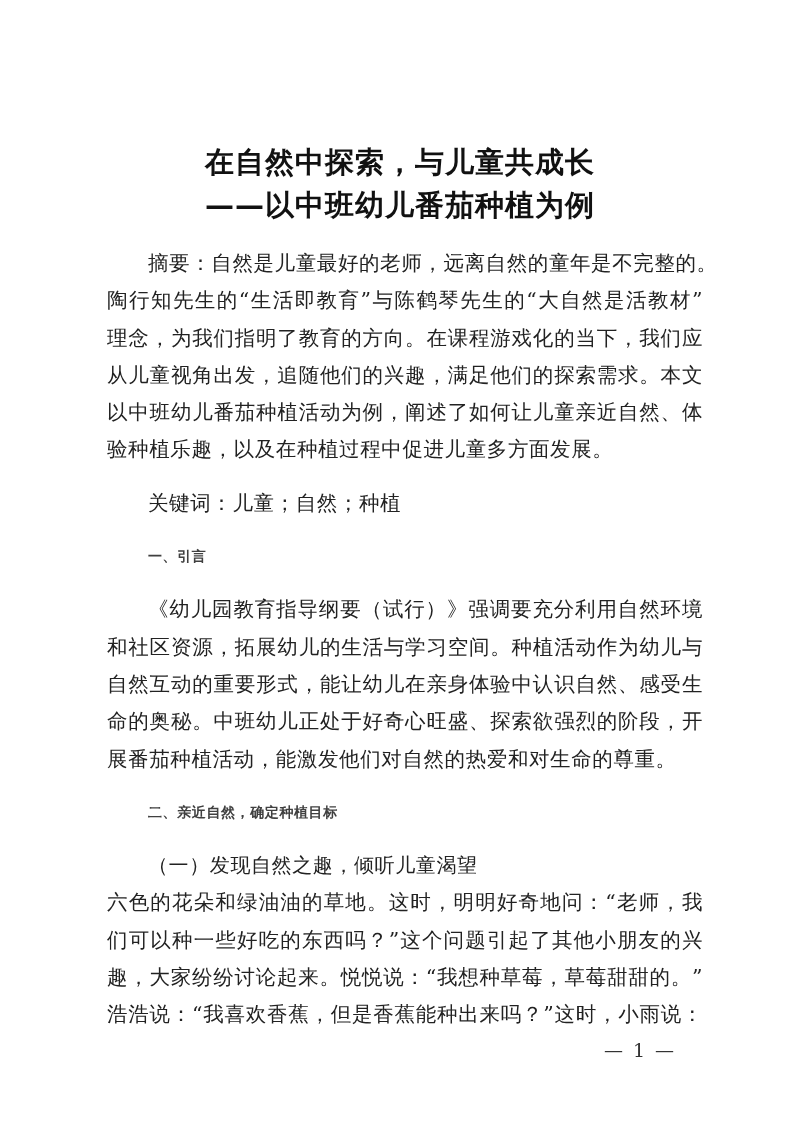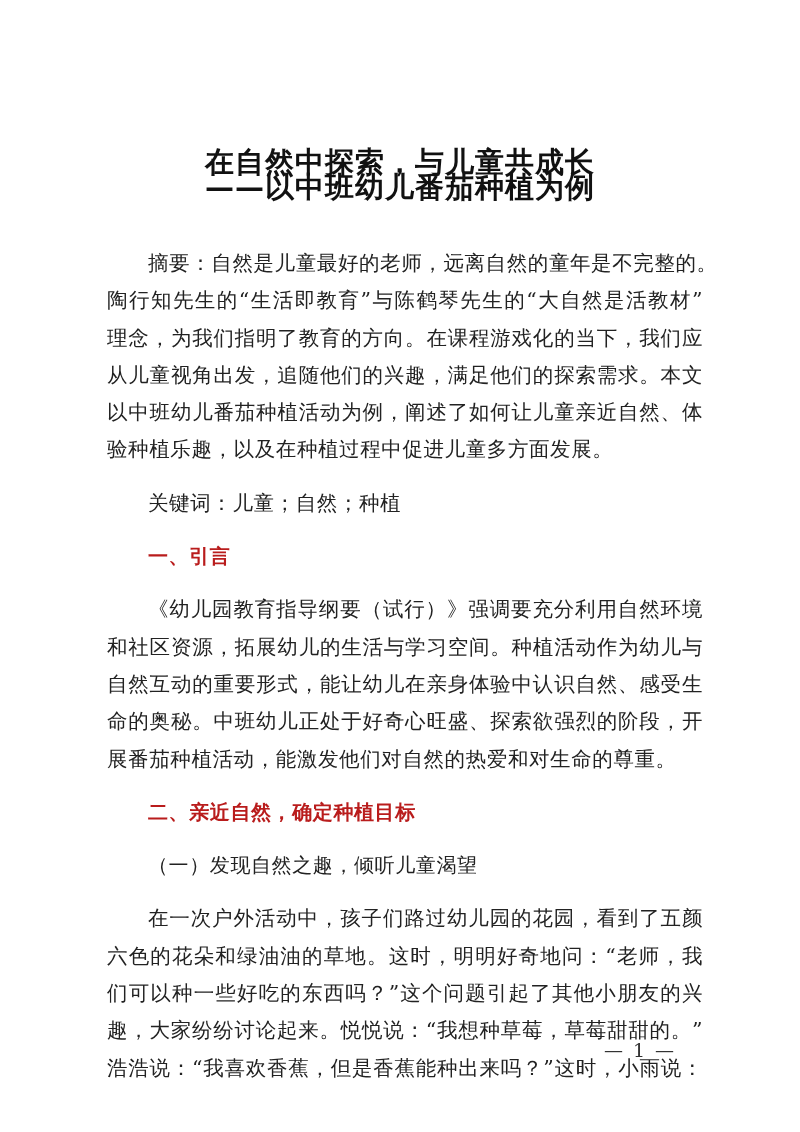--- a/index.html
+++ b/index.html
@@ -7,30 +7,30 @@
     width: 800px; height: 1132px; background: #ffffff; position: relative; overflow: hidden;
     font-family: "DejaVu Serif", "Liberation Serif", serif; color: #1a1a1a;
   }
   .page { position: absolute; left: 0; top: 0; width: 800px; height: 1132px; }
   .title {
     position: absolute; left: 0; width: 800px; text-align: center;
     font-family: "DejaVu Serif", serif; font-weight: bold; font-size: 29px;
     color: #111; letter-spacing: 1px; white-space: nowrap;
   }
   .t1 { top: 143px; text-align: center; }
-  .t2 { top: 168px; text-align: center; }
+  .t2 { top: 186px; text-align: center; }
   .body {
     position: absolute; left: 107px; top: 229px; width: 596px;
     font-size: 20.5px; line-height: 37.3px; color: #222;
   }
   .line { display: block; height: 37.3px; white-space: nowrap; overflow: visible;
           text-align: justify; text-align-last: justify; letter-spacing: 0.6px; }
   .line.last { text-align-last: left; }
   .indent { padding-left: 41px; margin-top: 16px; }
-  .heading { font-family: "DejaVu Sans", sans-serif; font-weight: bold; font-size: 20px; color: #b91c1c; }
+  .heading { font-family: "DejaVu Sans", sans-serif; font-weight: bold; font-size: 14px; color: #404040; }
   .sub { font-size: 20px; }
   .kw { text-align-last: left; }
   .page-number {
     position: absolute; top: 1039px; left: 600px; width: 80px; text-align: center;
     font-size: 19px; color: #333; letter-spacing: 2px; white-space: nowrap;
   }
 </style>
 </head>
 <body>
 
@@ -50,21 +50,20 @@
 
     <span class="line indent last heading">一、引言</span>
     <span class="line indent">《幼儿园教育指导纲要（试行）》强调要充分利用自然环境</span>
     <span class="line">和社区资源，拓展幼儿的生活与学习空间。种植活动作为幼儿与</span>
     <span class="line">自然互动的重要形式，能让幼儿在亲身体验中认识自然、感受生</span>
     <span class="line">命的奥秘。中班幼儿正处于好奇心旺盛、探索欲强烈的阶段，开</span>
     <span class="line last">展番茄种植活动，能激发他们对自然的热爱和对生命的尊重。</span>
 
     <span class="line indent last heading">二、亲近自然，确定种植目标</span>
     <span class="line indent last sub">（一）发现自然之趣，倾听儿童渴望</span>
-    <span class="line indent">在一次户外活动中，孩子们路过幼儿园的花园，看到了五颜</span>
     <span class="line">六色的花朵和绿油油的草地。这时，明明好奇地问：“老师，我</span>
     <span class="line">们可以种一些好吃的东西吗？”这个问题引起了其他小朋友的兴</span>
     <span class="line">趣，大家纷纷讨论起来。悦悦说：“我想种草莓，草莓甜甜的。”</span>
     <span class="line">浩浩说：“我喜欢香蕉，但是香蕉能种出来吗？”这时，小雨说：</span>
   </div>
 
   <div class="page-number">— 1 —</div>
 </div>
 
 </body></html>

